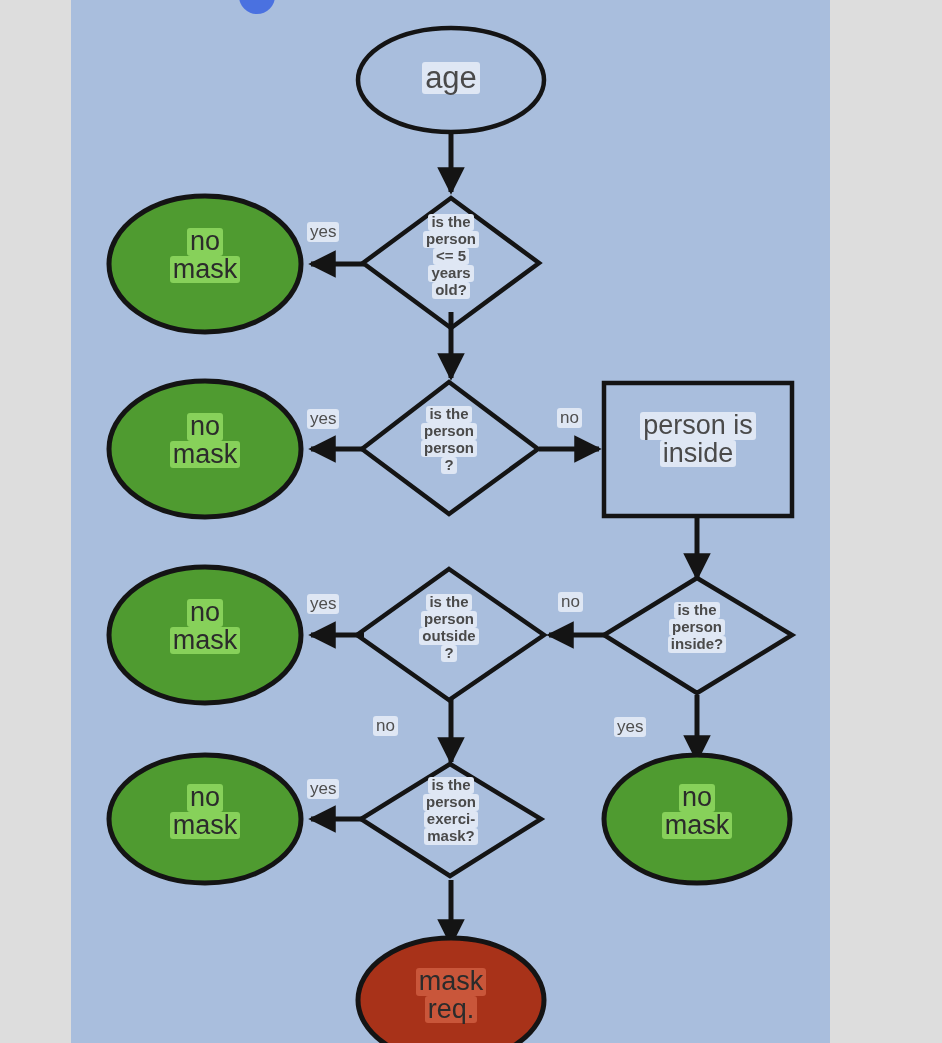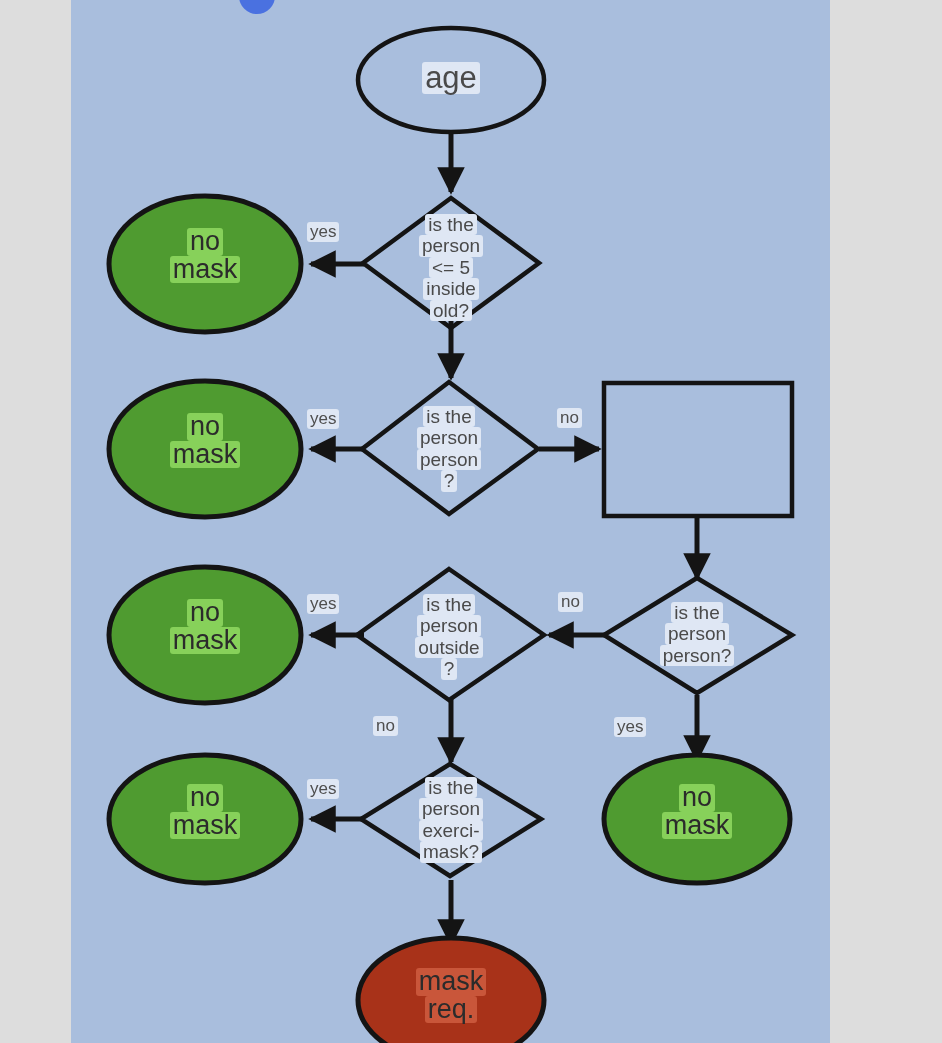--- a/index.html
+++ b/index.html
@@ -54,21 +54,21 @@
   .lbl-oval-red span {
     background: #c9563a;
     color: #2b2b2b;
   }
   .lbl-plain span {
     background: #dfe7f4;
     color: #4a4a4a;
   }
   .lbl-big { font-size: 31px; font-weight: 400; }
   .lbl-mid { font-size: 27px; font-weight: 400; }
-  .lbl-small { font-size: 19px; font-weight: 400; line-height: 1.13; }
+  .lbl-small { font-size: 15px; font-weight: 700; line-height: 1.13; }
   .edge-label {
     position: absolute;
     font-size: 17px;
     color: #4f4f4f;
     background: #dfe7f4;
     border-radius: 3px;
     padding: 0px 3px;
     white-space: nowrap;
   }
   #blue-dot {
@@ -140,46 +140,50 @@
     </svg>
 
     <div class="node-label lbl-plain lbl-big" style="left:280px; top:62px; width:200px;">
       <span>age</span>
     </div>
 
     <div class="node-label lbl-small lbl-plain" style="left:300px; top:214px; width:160px;">
       <span>is the</span><br>
       <span>person</span><br>
       <span>&lt;= 5</span><br>
-      <span>inside</span><br>
+      <span>years</span><br>
       <span>old?</span>
     </div>
 
     <div class="node-label lbl-oval-green lbl-mid" style="left:44px; top:228px; width:180px;">
       <span>no</span><br>
       <span>mask</span>
     </div>
 
     <div class="node-label lbl-small lbl-plain" style="left:298px; top:406px; width:160px;">
       <span>is the</span><br>
       <span>person</span><br>
       <span>person</span><br>
       <span>?</span>
     </div>
 
     <div class="node-label lbl-oval-green lbl-mid" style="left:44px; top:413px; width:180px;">
       <span>no</span><br>
       <span>mask</span>
     </div>
 
+    <div class="node-label lbl-plain lbl-mid" style="left:537px; top:412px; width:180px;">
+      <span>person is</span><br>
+      <span>inside</span>
+    </div>
 
     <div class="node-label lbl-small lbl-plain" style="left:546px; top:602px; width:160px;">
       <span>is the</span><br>
       <span>person</span><br>
-      <span>person?</span>
+      <span>inside?</span>
     </div>
 
     <div class="node-label lbl-small lbl-plain" style="left:298px; top:594px; width:160px;">
       <span>is the</span><br>
       <span>person</span><br>
       <span>outside</span><br>
       <span>?</span>
     </div>
 
     <div class="node-label lbl-oval-green lbl-mid" style="left:44px; top:599px; width:180px;">

